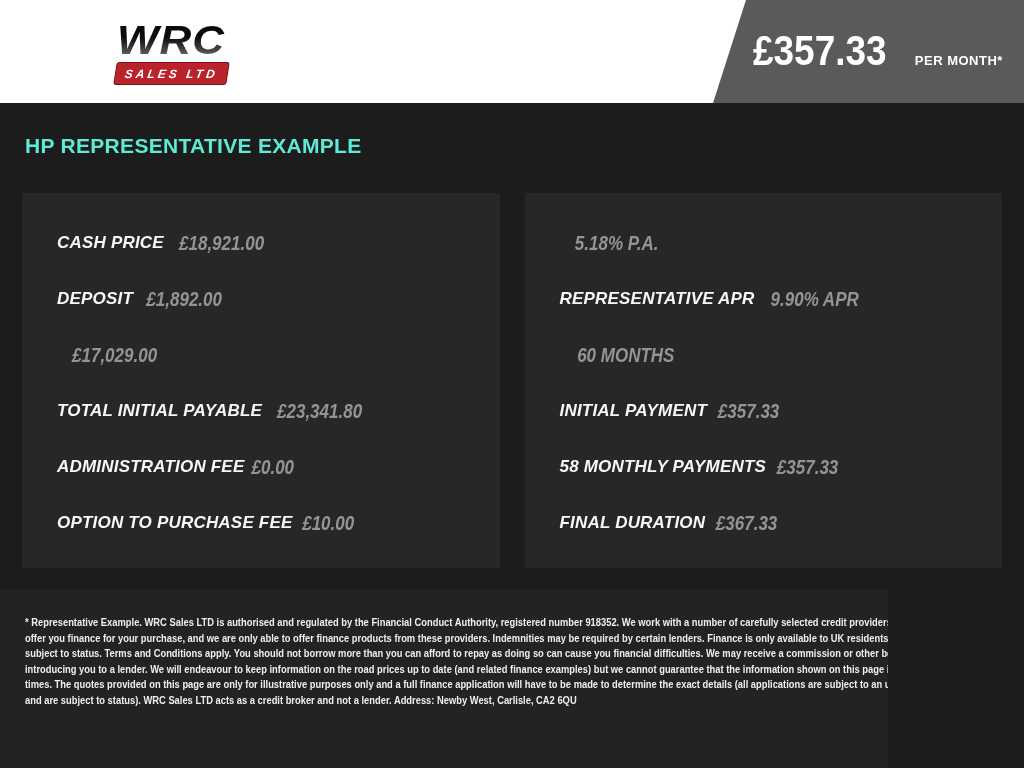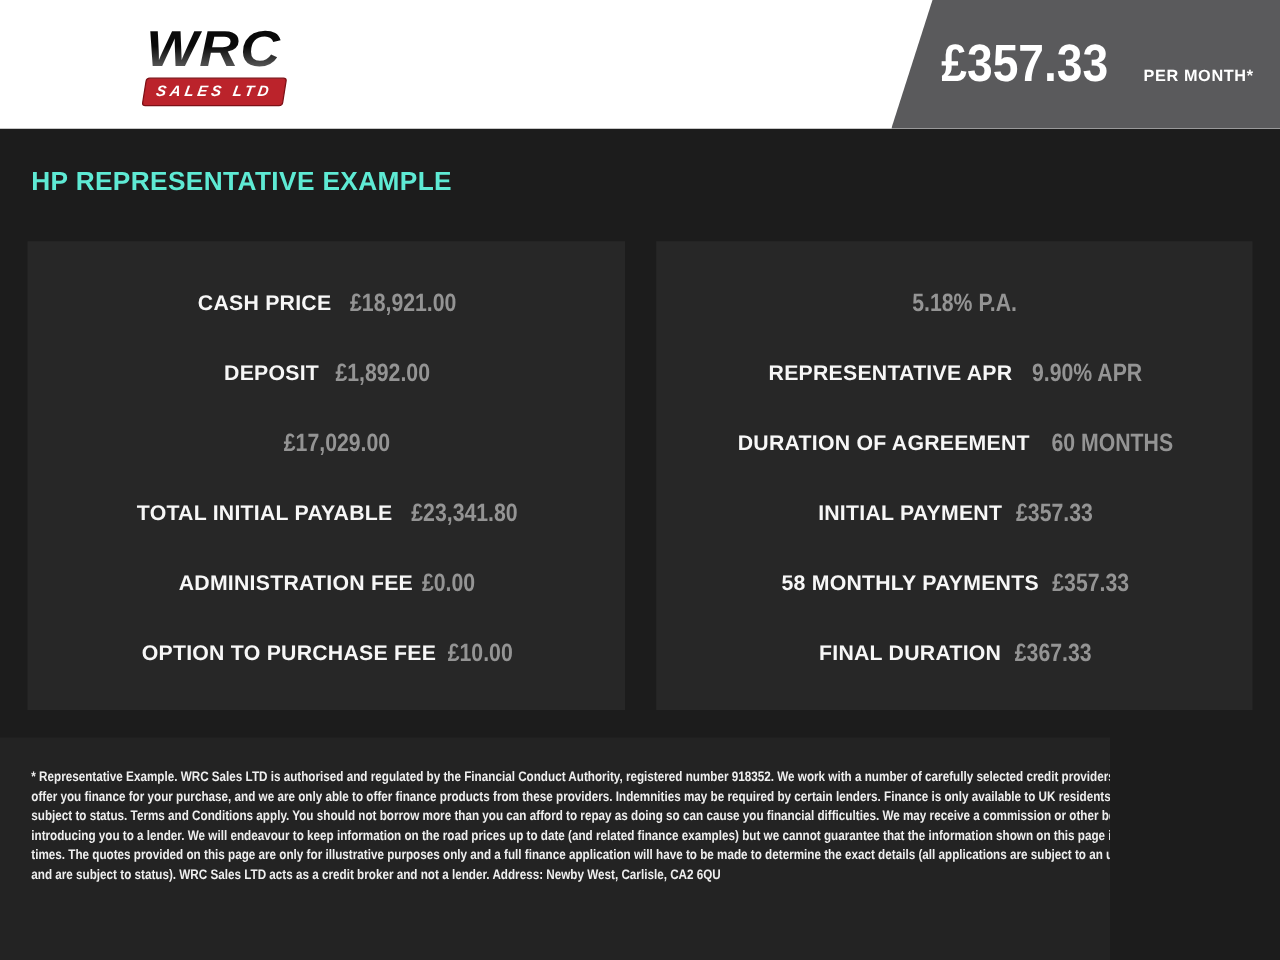--- a/index.html
+++ b/index.html
@@ -87,21 +87,21 @@
     width: 980px; display: flex; gap: 25px;
   }
   .panel {
     flex: 1;
     background: var(--panel_bg, #272727);
     height: 375px;
     padding: 22px 33px 0 35px;
   }
   .finance-row {
     height: 56px;
-    display: flex; justify-content: center; align-items: center;
+    display: flex; justify-content: flex-start; align-items: center; font-style: italic;
   }
   .finance-label {
     font-size: 17px; font-weight: bold;
     color: var(--label_color, #f7f7f7);
     letter-spacing: 0.2px; white-space: nowrap;
   }
   .finance-value {
     display: inline-block;
     font-size: 20px; font-weight: bold;
     color: var(--value_color, #949494);
@@ -171,21 +171,20 @@
 
   <div class="panel">
     <div class="finance-row">
       <span class="finance-value">5.18% P.A.</span>
     </div>
     <div class="finance-row">
       <span class="finance-label">REPRESENTATIVE APR</span>
       <span class="finance-value">9.90% APR</span>
     </div>
     <div class="finance-row">
-      <span class="finance-label">DURATION OF AGREEMENT</span>
       <span class="finance-value">60 MONTHS</span>
     </div>
     <div class="finance-row">
       <span class="finance-label">INITIAL PAYMENT</span>
       <span class="finance-value">£357.33</span>
     </div>
     <div class="finance-row">
       <span class="finance-label">58 MONTHLY PAYMENTS</span>
       <span class="finance-value">£357.33</span>
     </div>

